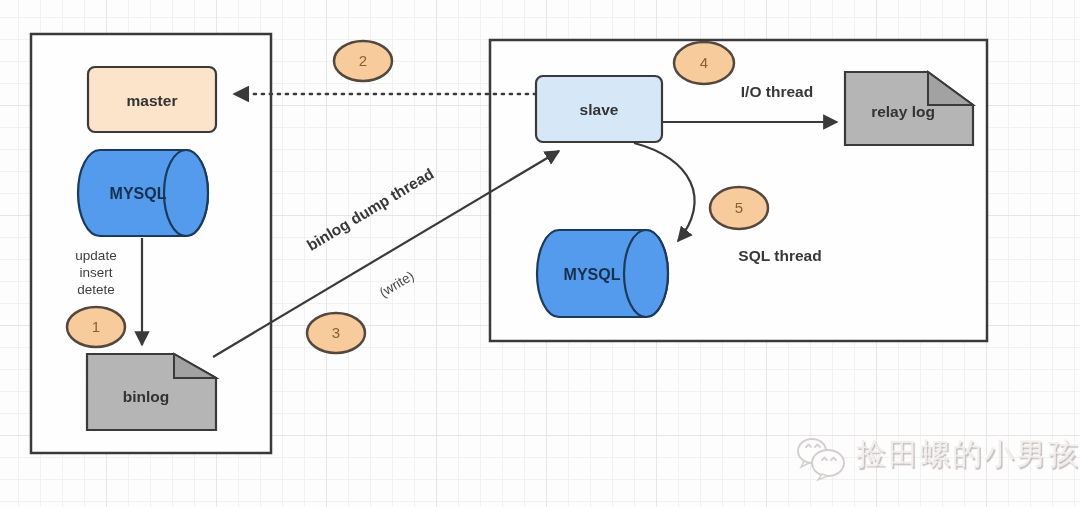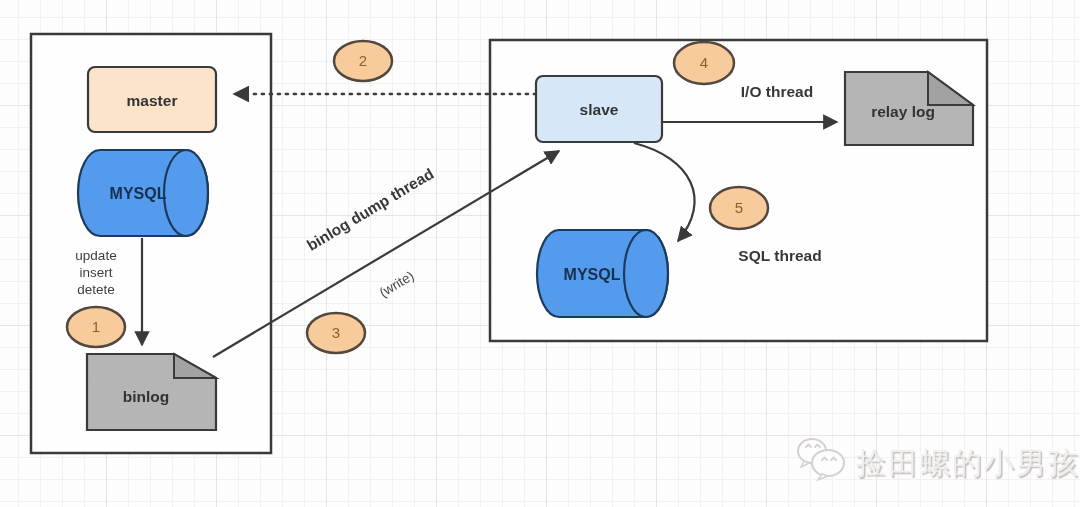--- a/index.html
+++ b/index.html
@@ -19,21 +19,21 @@
   }
   svg text{font-family:"Liberation Sans",sans-serif;}
   .node-label{font-size:15.5px;font-weight:bold;fill:#333333;}
   .cyl-label{font-size:16px;font-weight:bold;fill:#16304d;}
   .edge-label{font-size:15.5px;font-weight:bold;fill:#383838;}
   .small-label{font-size:13.5px;fill:#3d3d3d;}
   .write-label{font-size:13.5px;fill:#4a4a4a;}
   .badge-num{font-size:15px;fill:#8a5f30;}
   .watermark{
     position:absolute;left:792px;top:434px;
-    display:flex;align-items:flex-end;gap:6px;
+    display:flex;align-items:flex-start;gap:6px;
   }
   .watermark-text{
     font-size:30px;letter-spacing:2px;
     color:#f1eeec;
     text-shadow:1.5px 1.5px 1px #c6c1c0, -1px -1px 1px #ffffff;
     white-space:nowrap;
   }
 </style>
 </head>
 <body>

